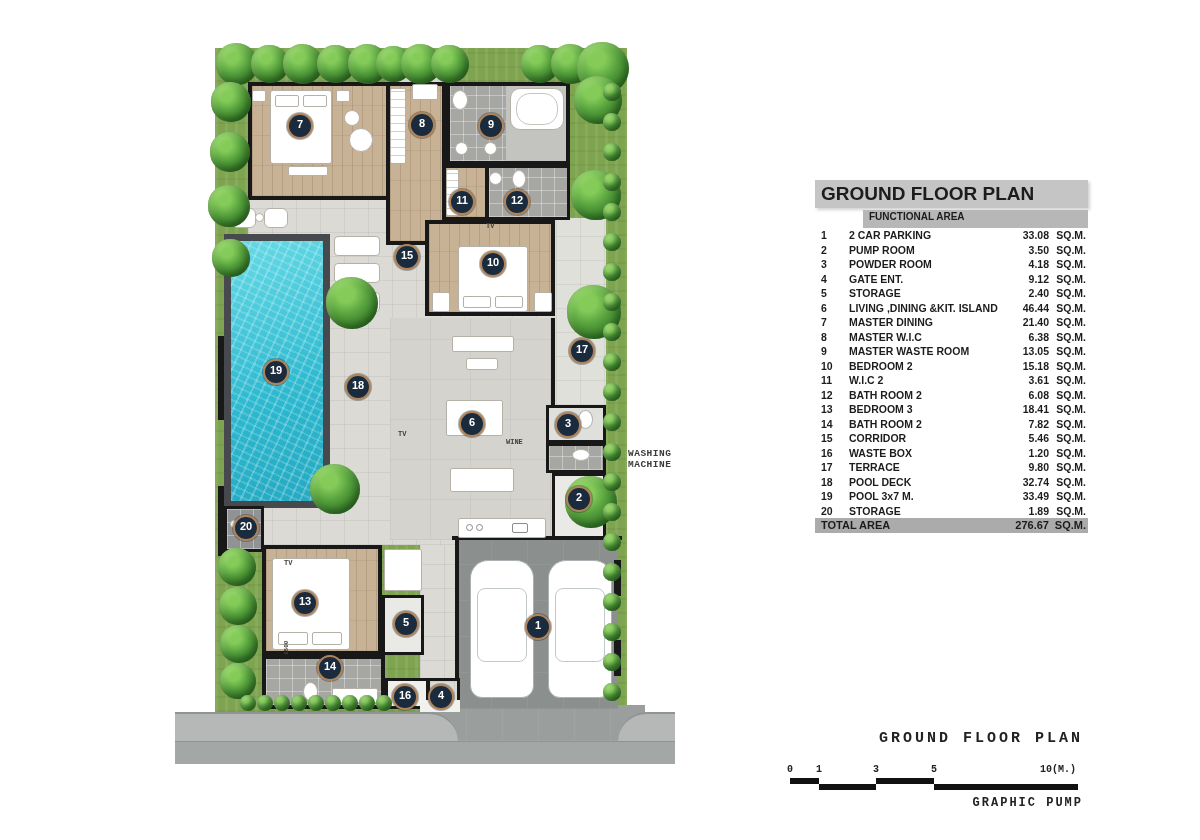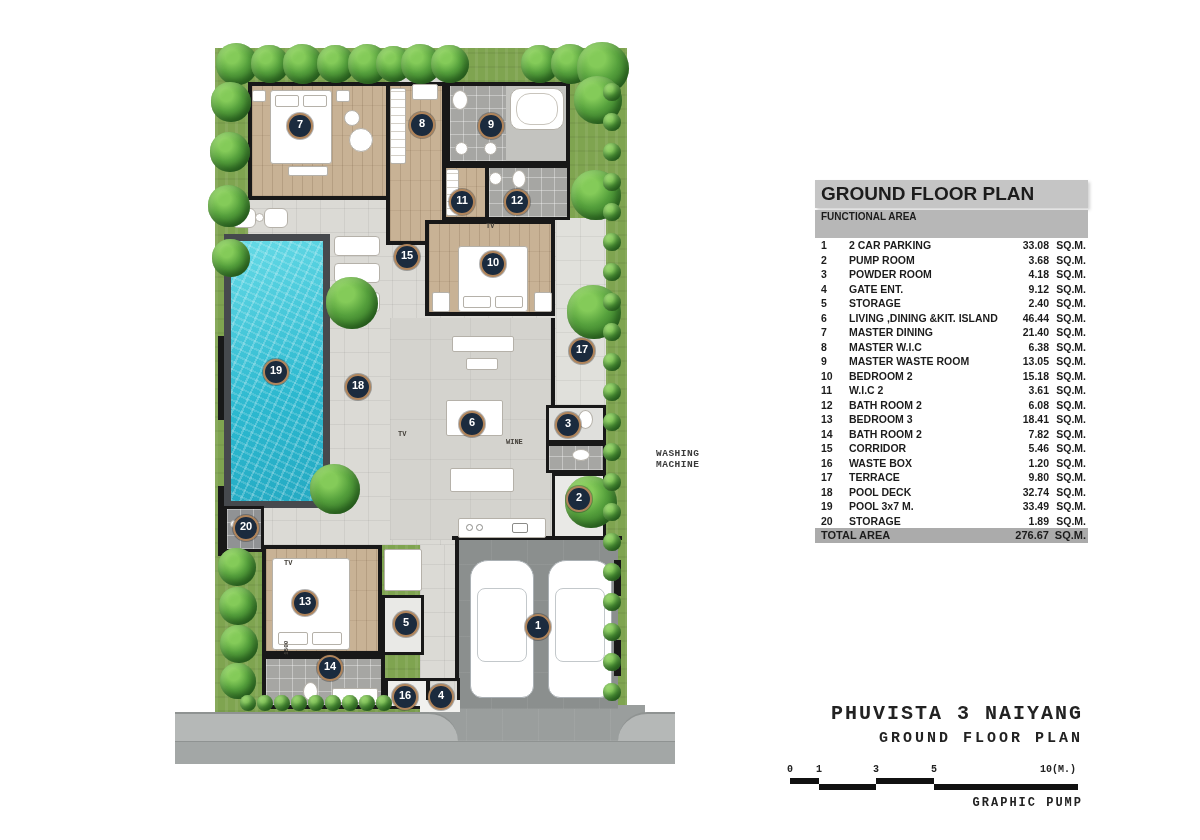--- a/index.html
+++ b/index.html
@@ -43,39 +43,39 @@
     background:#1b2b3e;border:2px solid #b0845a;box-shadow:0 0 0 1px rgba(40,40,40,.35);
     color:#fff;font:700 11px/18px "Liberation Sans",sans-serif;text-align:center;
     transform:translate(-50%,-50%);}
   .tinytxt{position:absolute;font:700 7px "Liberation Mono",monospace;color:#44403a;z-index:6;}
   
   #legend{position:absolute;left:815px;top:180px;width:273px;color:#1c1c1c;}
   .lg-h1{height:28px;background:#c5c5c5;box-shadow:2px 2px 3px rgba(0,0,0,.18);
          font:700 19px/28px "Liberation Sans",sans-serif;padding-left:6px;}
   .lg-h2{height:21px;background:#989898;box-shadow:2px 2px 3px rgba(0,0,0,.18);margin-top:2px;
          font:700 15px/21px "Liberation Sans",sans-serif;padding-left:6px;color:#141414;}
-  .lg-h3{height:28px;background:#b7b7b7;margin-top:2px;
-         font:700 10px/13px "Liberation Sans",sans-serif;padding-left:6px;}
+  .lg-h3{height:18px;background:#b7b7b7;margin-top:2px;
+         font:700 10px/13px "Liberation Sans",sans-serif;padding-left:6px;margin-left:48px;}
   .lg-row{display:flex;height:14.5px;font:700 10.5px/14.5px "Liberation Sans",sans-serif;}
   .lg-row .no{width:16px;padding-left:6px;flex:none;}
   .lg-row .nm{flex:1;padding-left:12px;}
   .lg-row .ar{width:38px;text-align:right;flex:none;}
   .lg-row .un{width:37px;text-align:right;padding-right:2px;flex:none;}
   .lg-total{display:flex;height:15px;background:#ababab;font:700 11px/15px "Liberation Sans",sans-serif;}
   .lg-total .nm{flex:1;padding-left:6px;}
   .lg-total .ar{width:44px;text-align:right;flex:none;}
   .lg-total .un{width:37px;text-align:right;padding-right:2px;flex:none;}
   
   .tb{position:absolute;right:117px;text-align:right;color:#222;font-family:"Liberation Mono",monospace;}
   #tb-project{top:702px;font-size:20px;font-weight:700;letter-spacing:2px;}
   #tb-drawing{top:730px;font-size:15px;font-weight:700;letter-spacing:3px;}
   #tb-caption{top:796px;font-size:12px;font-weight:700;letter-spacing:2px;}
   .sc-lbl{position:absolute;font:700 10px "Liberation Mono",monospace;color:#222;top:764px;}
   .sc-seg{position:absolute;background:#111;height:6px;}
-  #washing{position:absolute;left:656px;top:448px;font:700 9.5px/11px "Liberation Mono",monospace;
+  #washing{position:absolute;left:628px;top:448px;font:700 9.5px/11px "Liberation Mono",monospace;
            letter-spacing:.5px;color:#3a3a3a;white-space:pre;}
 </style>
 </head>
 <body>
 
 <div id="stage">
 
   <div class="abs" id="plan" style="left:0;top:0;width:760px;height:840px;">
 
     <div class="abs grass" style="left:215px;top:48px;width:412px;height:664px;"></div>
@@ -274,21 +274,21 @@
     <div>
         <div class="lg-row">
           <span class="no">1</span>
           <span class="nm">2 CAR PARKING</span>
           <span class="ar">33.08</span>
           <span class="un">SQ.M.</span>
         </div>
         <div class="lg-row">
           <span class="no">2</span>
           <span class="nm">PUMP ROOM</span>
-          <span class="ar">3.68</span>
+          <span class="ar">3.50</span>
           <span class="un">SQ.M.</span>
         </div>
         <div class="lg-row">
           <span class="no">3</span>
           <span class="nm">POWDER ROOM</span>
           <span class="ar">4.18</span>
           <span class="un">SQ.M.</span>
         </div>
         <div class="lg-row">
           <span class="no">4</span>
@@ -393,21 +393,20 @@
           <span class="un">SQ.M.</span>
         </div>
       </div>
     <div class="lg-total">
       <span class="nm">TOTAL AREA</span>
       <span class="ar">276.67</span>
       <span class="un">SQ.M.</span>
     </div>
   </div>
 
-  <div class="tb" id="tb-project">PHUVISTA 3 NAIYANG</div>
   <div class="tb" id="tb-drawing">GROUND FLOOR PLAN</div>
 
   <div>
     <span class="sc-lbl" style="left:787px;">0</span>
     <span class="sc-lbl" style="left:816px;">1</span>
     <span class="sc-lbl" style="left:873px;">3</span>
     <span class="sc-lbl" style="left:931px;">5</span>
     <span class="sc-lbl" style="left:1040px;">10(M.)</span>
     <div class="sc-seg" style="left:790px;top:778px;width:29px;"></div>
     <div class="sc-seg" style="left:819px;top:784px;width:57px;"></div>

